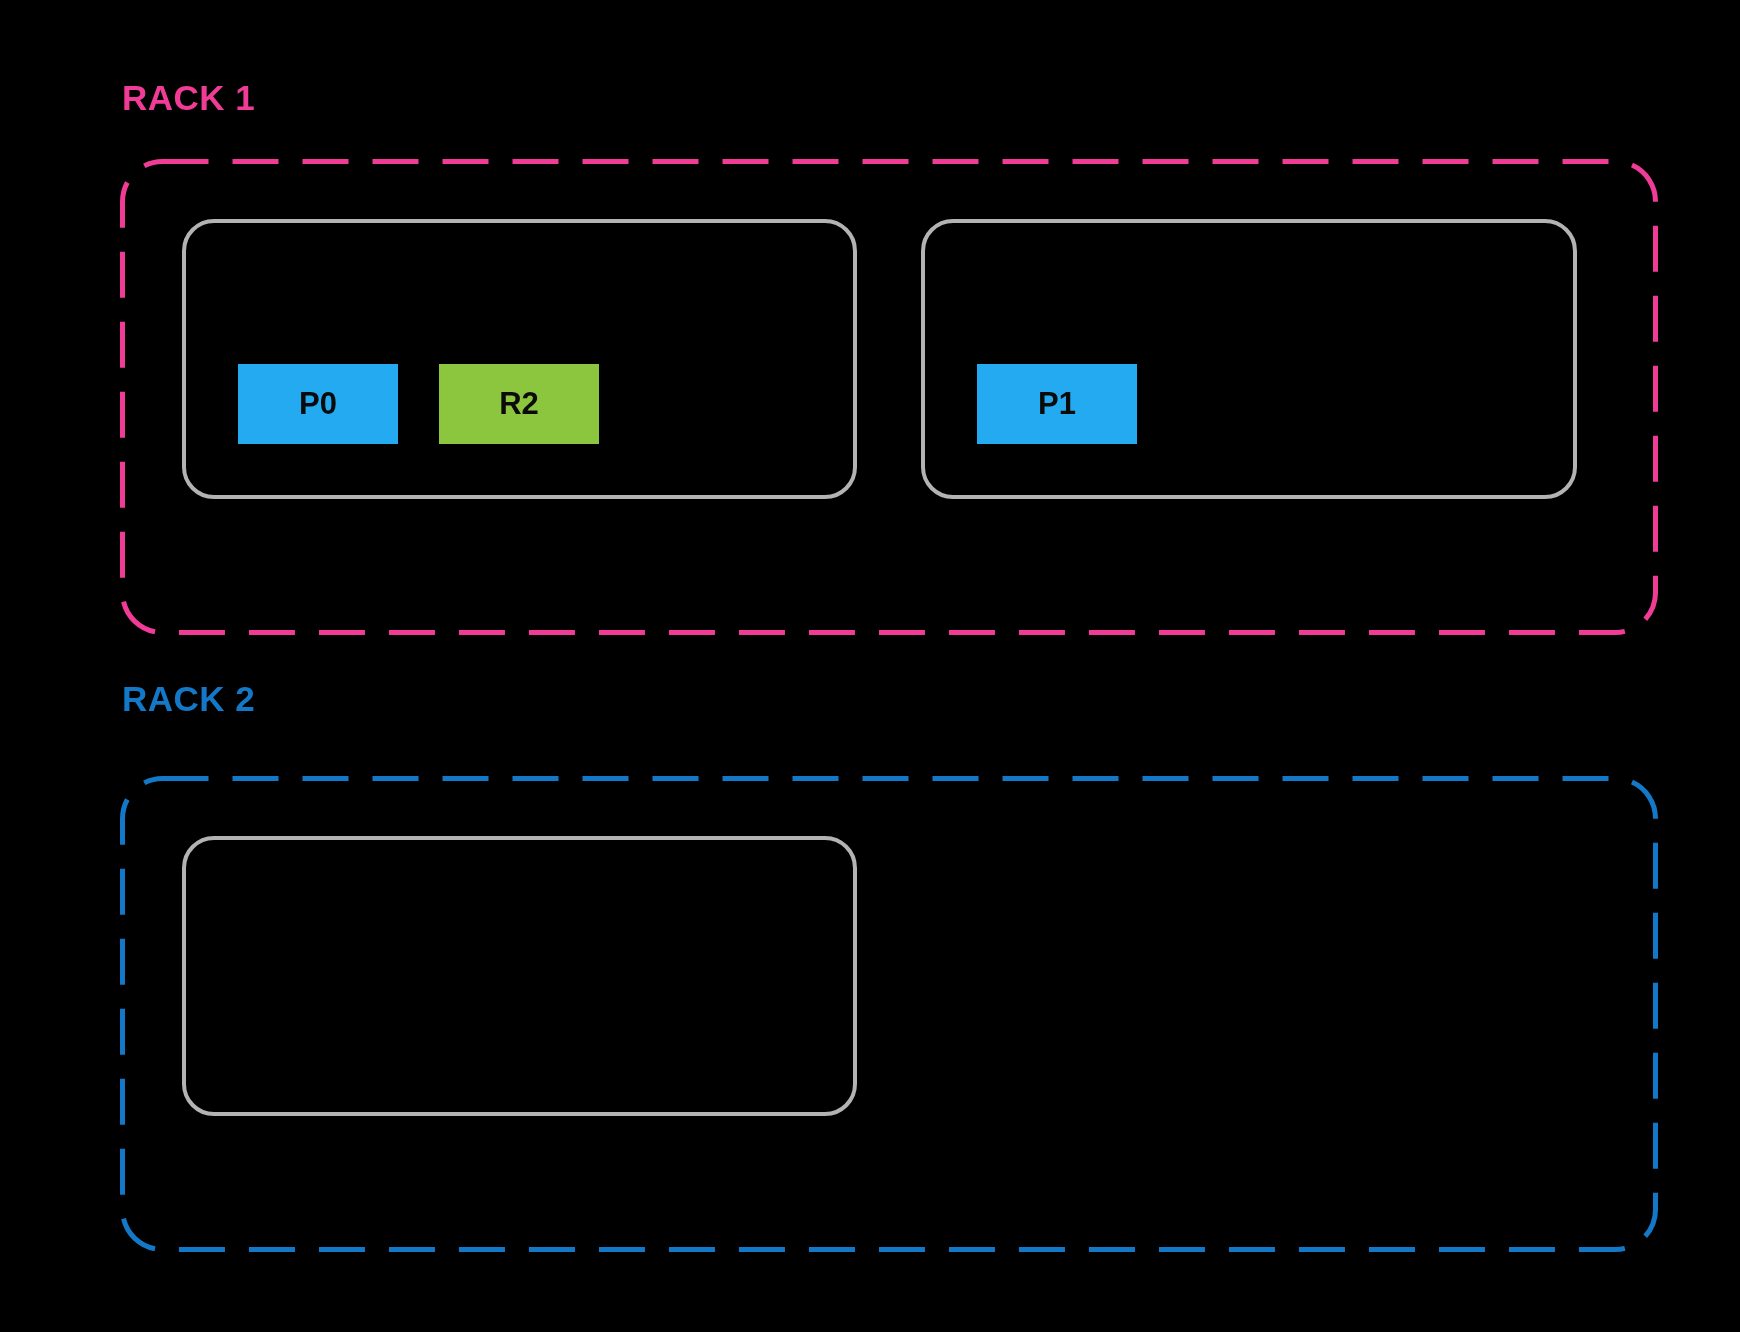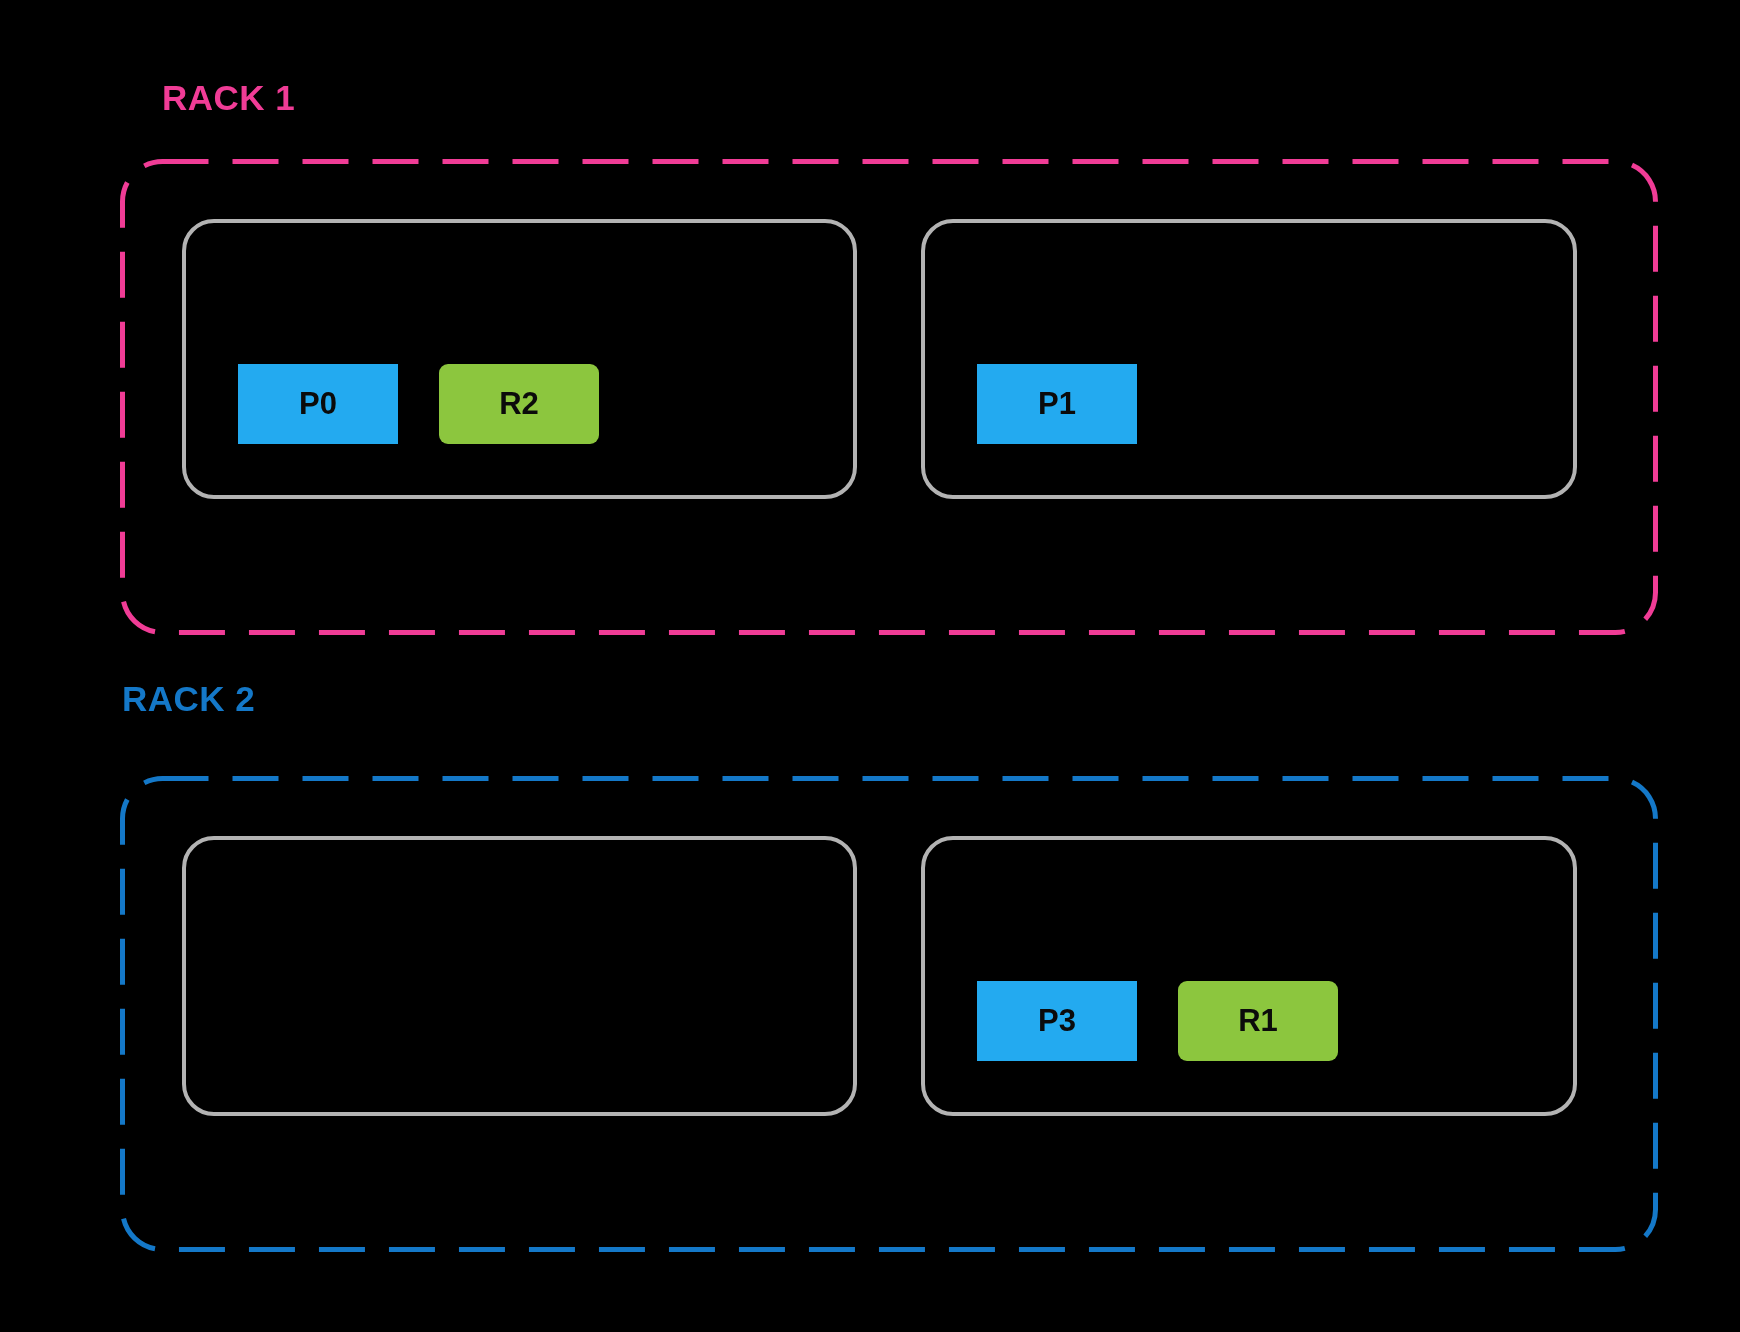--- a/index.html
+++ b/index.html
@@ -14,21 +14,21 @@
   *{margin:0;padding:0;box-sizing:border-box;}
   html,body{background:var(--background);}
   body{
     width:1740px;height:1332px;position:relative;overflow:hidden;
     font-family:"Liberation Sans","DejaVu Sans",sans-serif;
   }
   .rack-label{
     position:absolute;left:122px;
     font-size:35px;font-weight:bold;letter-spacing:.5px;
   }
-  .rack-label--1{top:78px;color:var(--rack1-accent);margin-left:40px;}
+  .rack-label--1{top:78px;color:var(--rack1-accent);}
   .rack-label--2{top:679px;color:var(--rack2-accent);text-align:center;}
   .rack{
     position:absolute;left:120px;width:1538px;height:476px;
   }
   .rack--1{top:159px;}
   .rack--2{top:776px;}
   .rack-boundary{position:absolute;inset:0;display:block;}
   .rack--1 .rack-boundary rect{stroke:var(--rack1-accent);}
   .rack--2 .rack-boundary rect{stroke:var(--rack2-accent);}
   .rack-boundary rect{
@@ -44,21 +44,21 @@
     padding:0 0 51px 52px;
   }
   .node--a{left:62px;width:675px;}
   .node--b{left:801px;width:656px;}
   .block{
     width:160px;height:80px;
     display:flex;align-items:center;justify-content:center;
     font-size:31px;font-weight:bold;color:var(--block-text);
   }
   .block--primary{background:var(--primary-block);}
-  .block--replica{background:var(--replica-block);border-radius:9px;}
+  .block--replica{background:var(--replica-block);}
 </style>
 </head>
 <body>
 
 <div class="rack-label rack-label--1">RACK 1</div>
 
 <div class="rack rack--1">
   <svg class="rack-boundary" width="1538" height="476">
     <rect x="2.5" y="2.5" width="1533" height="471" rx="40"></rect>
   </svg>
@@ -76,17 +76,13 @@
 <div class="rack-label rack-label--2">RACK 2</div>
 
 <div class="rack rack--2">
   <svg class="rack-boundary" width="1538" height="476">
     <rect x="2.5" y="2.5" width="1533" height="471" rx="40"></rect>
   </svg>
 
   <div class="node node--a">
   </div>
 
-  <div class="node node--b">
-    <div class="block block--primary">P3</div>
-    <div class="block block--replica">R1</div>
-  </div>
 </div>
 
 </body></html>

